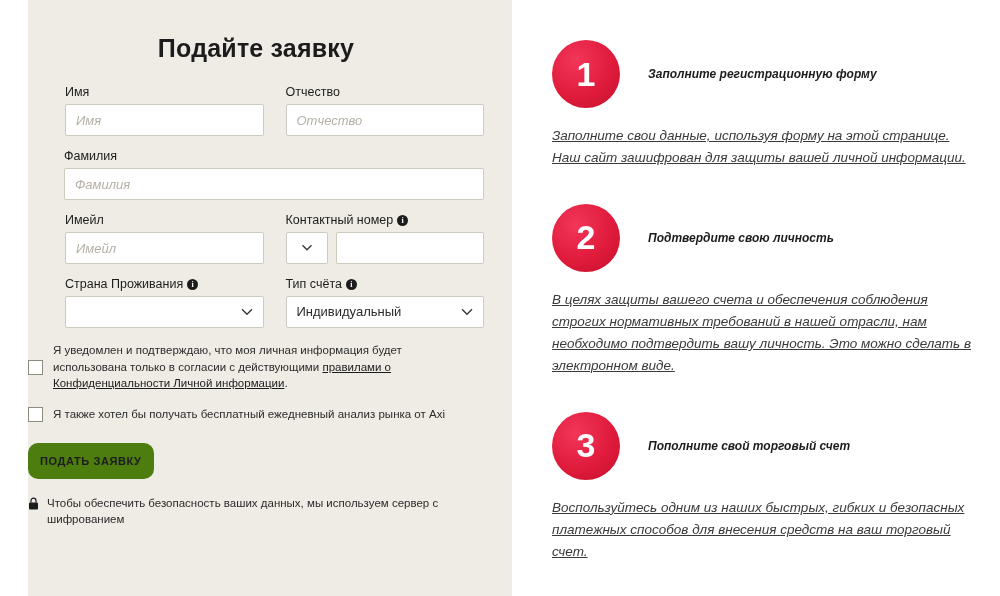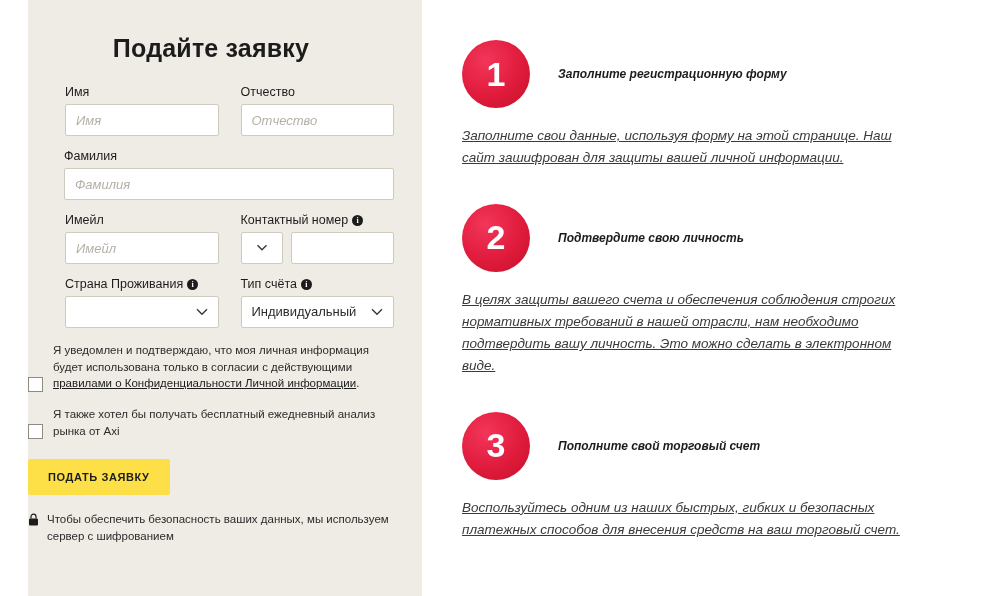--- a/index.html
+++ b/index.html
@@ -15,21 +15,21 @@
   .page {
     position: relative;
     width: 1000px;
     height: 596px;
     display: flex;
     background: #ffffff;
   }
 
   
   .form-panel {
-    width: 422px;
+    width: 512px;
     height: 596px;
     background: #efece5;
     padding: 18px 28px 0 28px;
     position: relative;
   }
   .left-gutter {
     position: absolute;
     left: 0; top: 0;
     width: 28px; height: 596px;
     background: #ffffff;
@@ -116,21 +116,21 @@
     line-height: 11px;
     text-align: center;
     font-weight: bold;
     vertical-align: 1px;
     margin-left: 4px;
     font-family: "Liberation Serif", serif;
   }
 
   .check-row {
     display: flex;
-    align-items: flex-end;
+    align-items: center;
     gap: 10px;
     margin-top: 14px;
   }
   .cb {
     width: 15px; height: 15px;
     border: 1px solid #8e8a80;
     background: #ffffff;
     flex: 0 0 15px;
     margin-top: 1px;
     cursor: pointer;
@@ -141,28 +141,28 @@
     color: #2b2b2b;
     max-width: 400px;
   }
   .check-text a {
     color: #1c1c1c;
     text-decoration: underline;
   }
 
   .submit-btn {
     margin-top: 20px;
-    background: #fde047;
+    background: #4d7c0f;
     border: none;
     color: #1c1c1c;
     font-size: 11px;
     font-weight: bold;
     letter-spacing: .6px;
-    padding: 12px 20px;
-    border-radius: 2px;
+    padding: 12px 12px;
+    border-radius: 10px;
     cursor: pointer;
     font-family: "Liberation Sans", sans-serif;
   }
 
   .secure-note {
     display: flex;
     align-items: flex-start;
     gap: 8px;
     margin-top: 16px;
     font-size: 11.5px;

